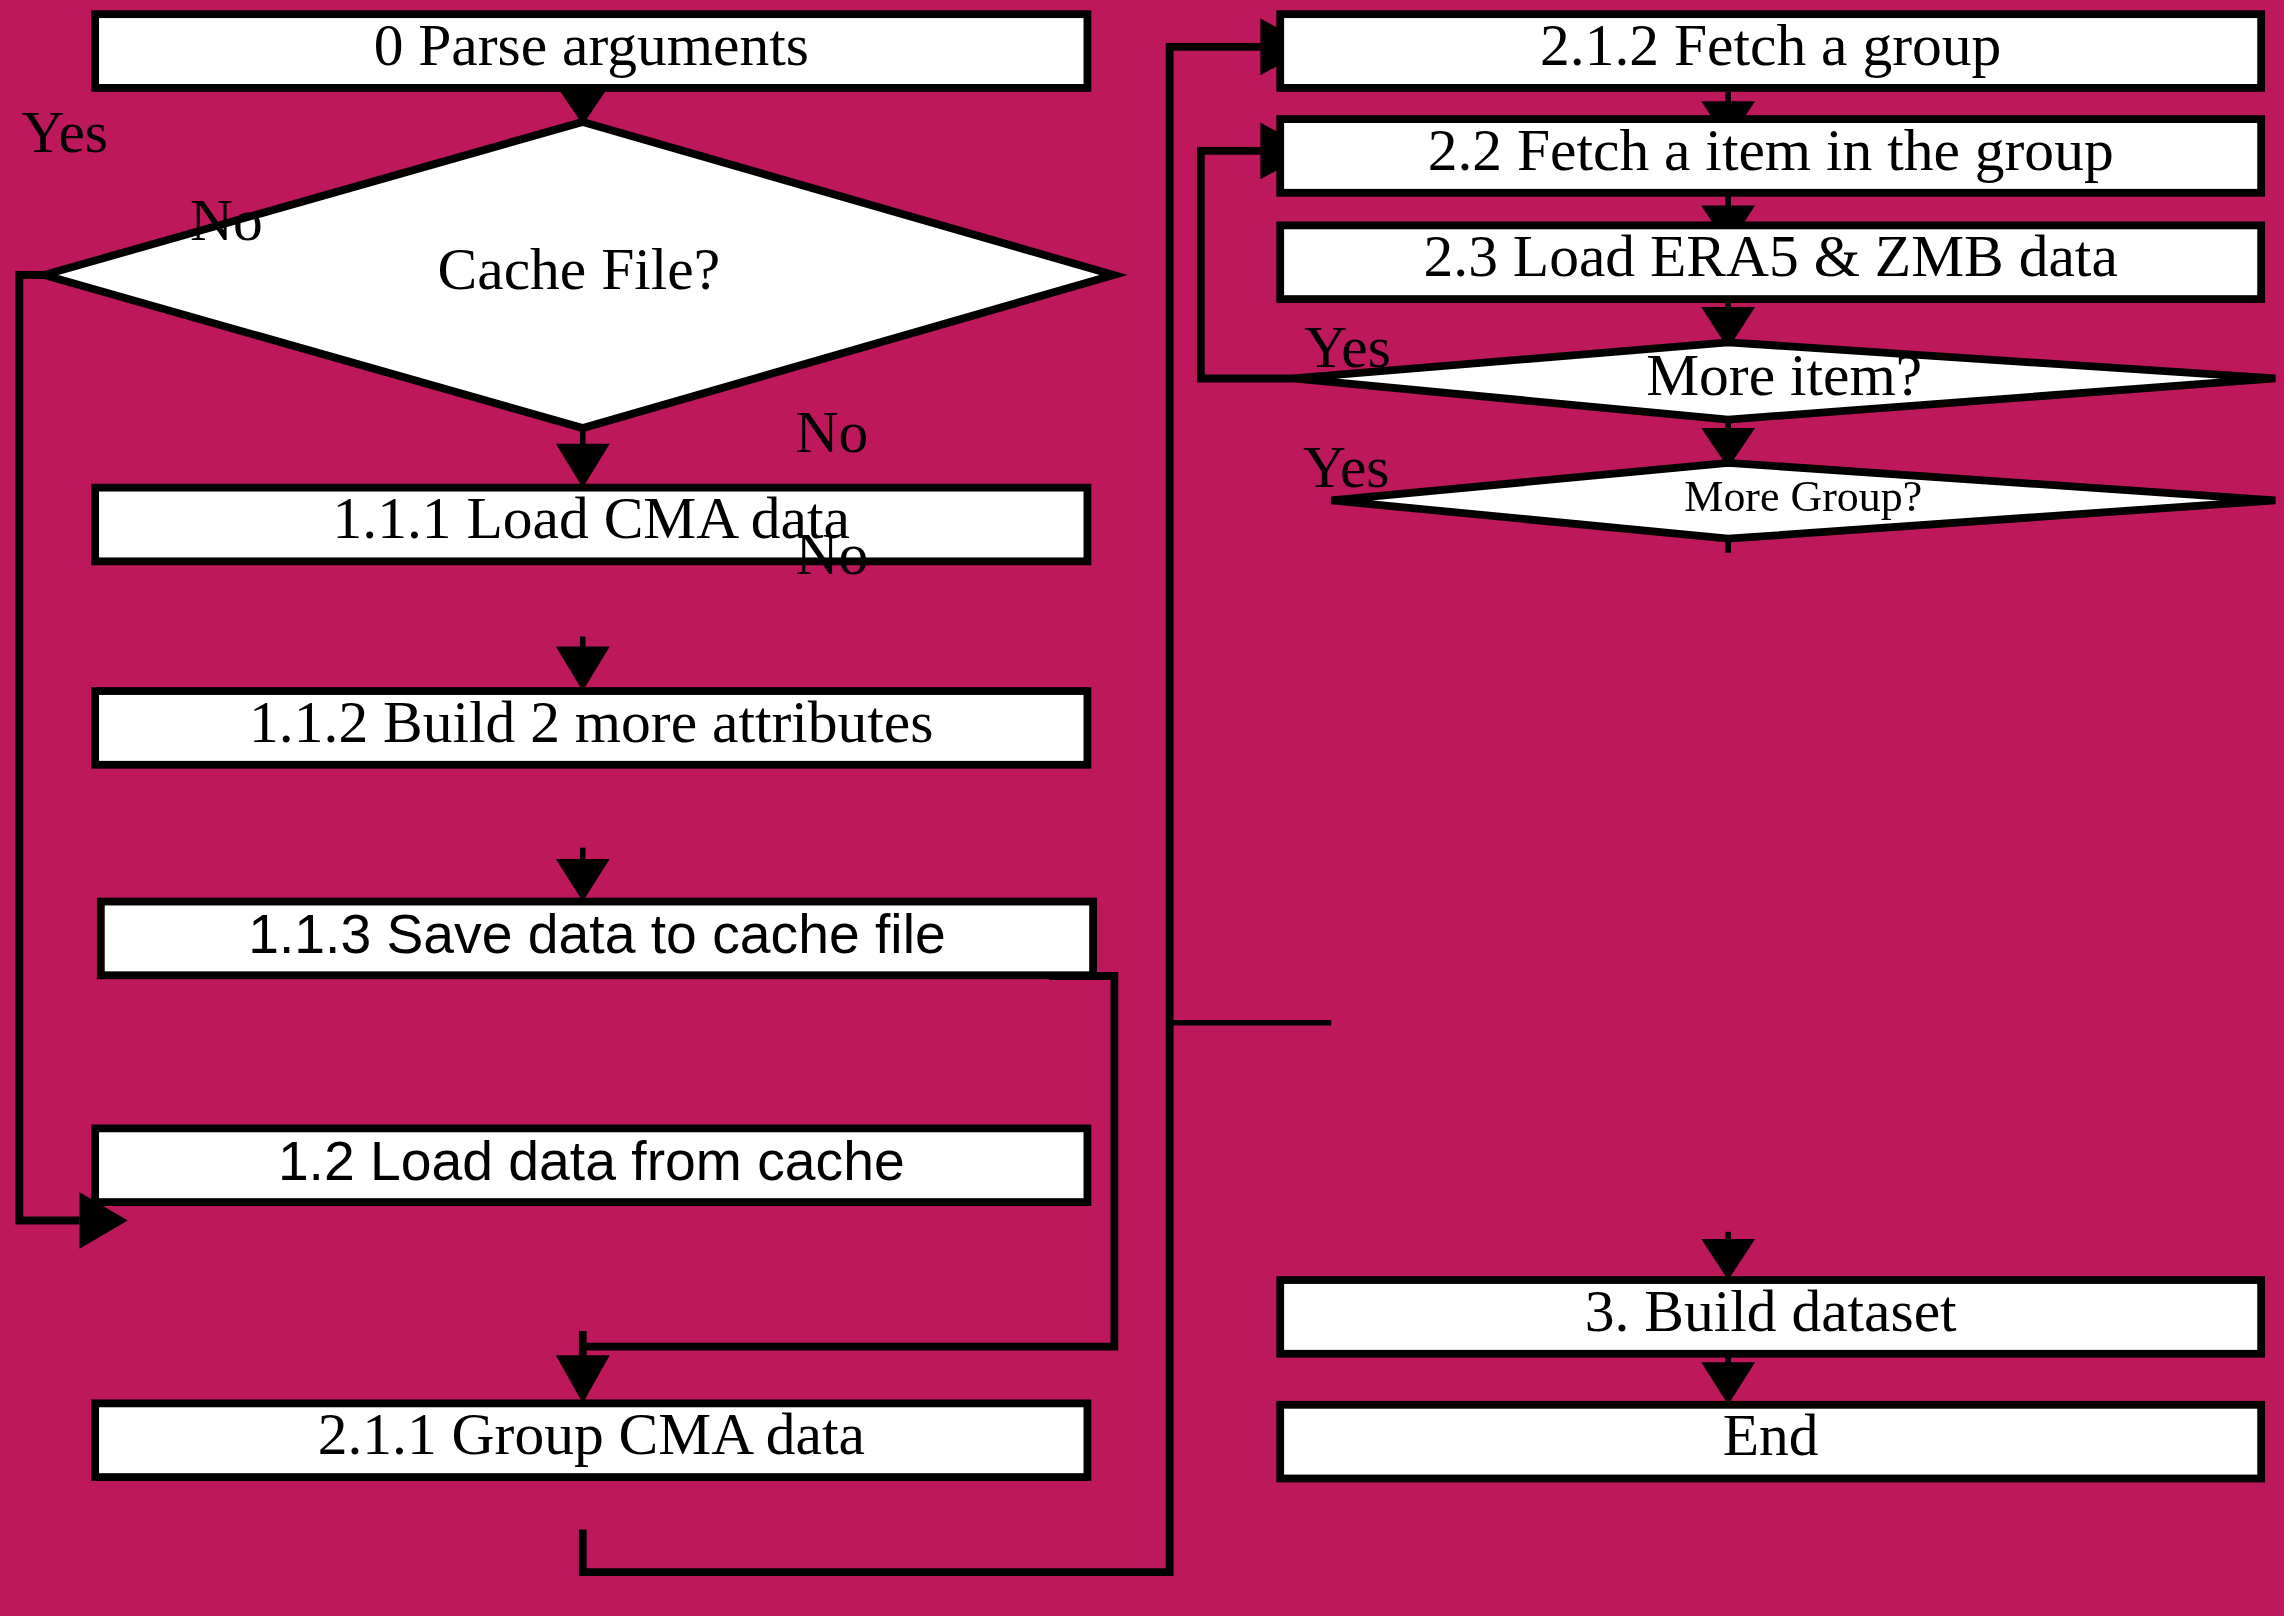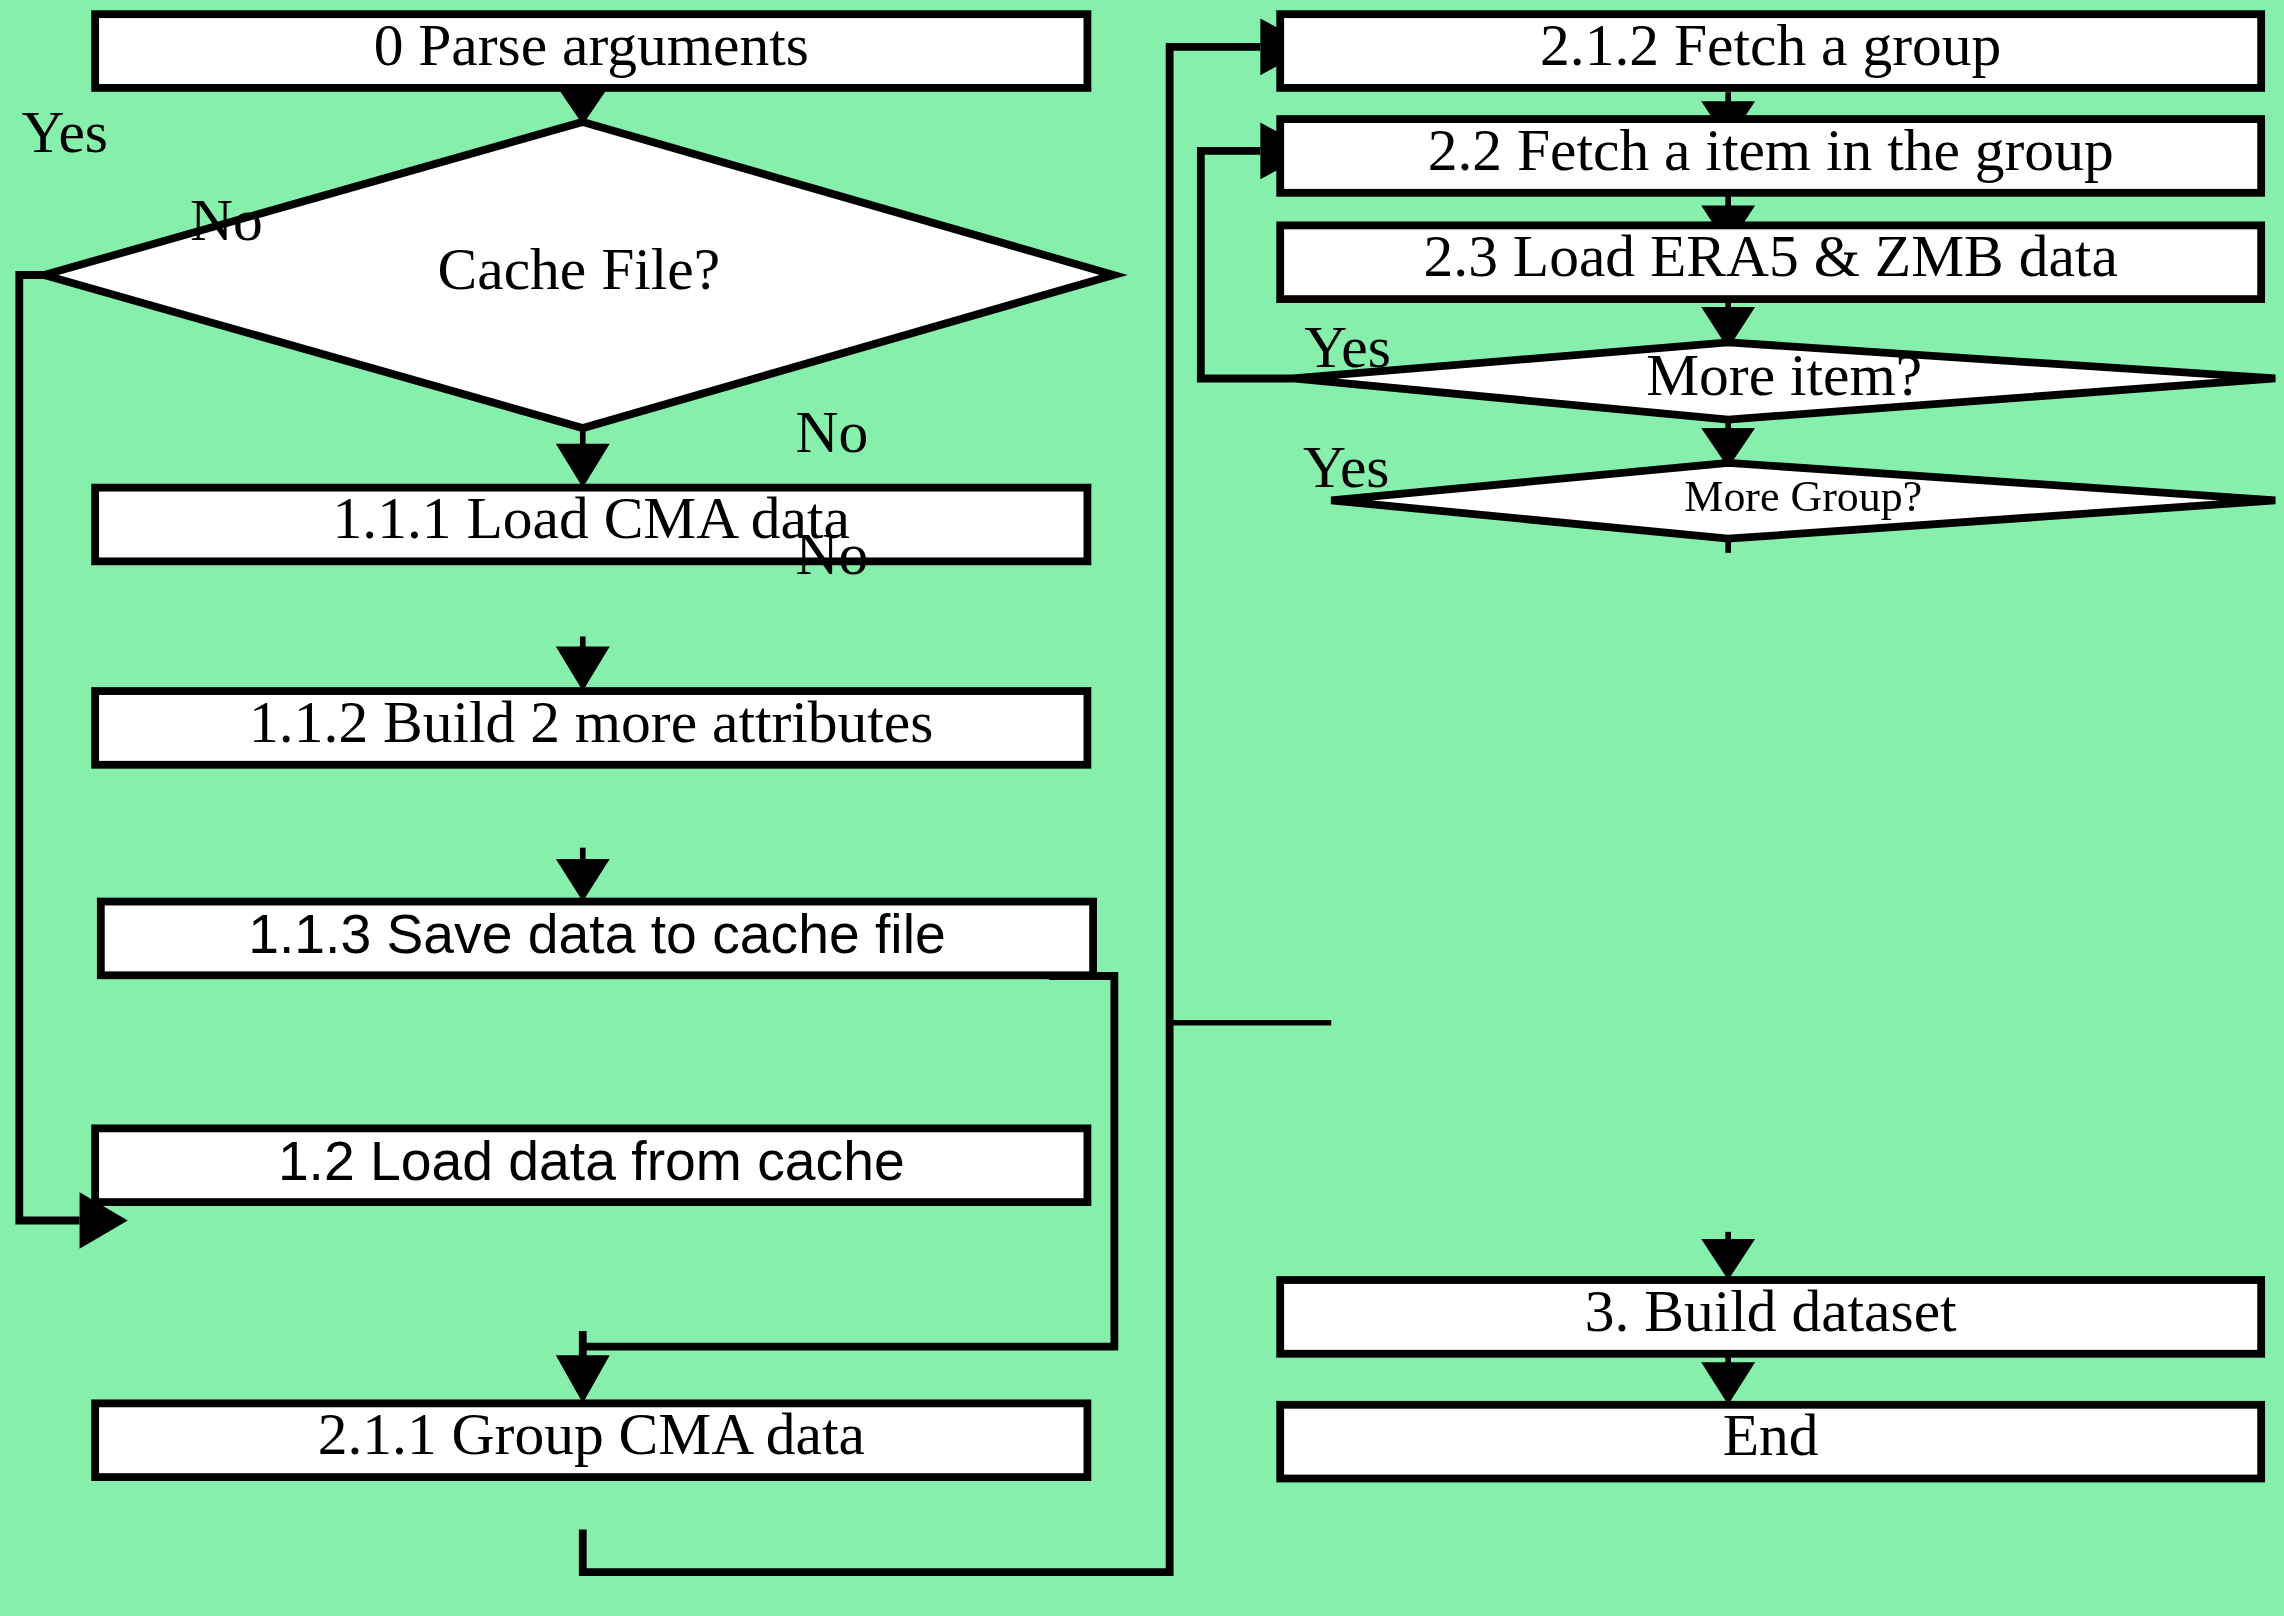--- a/index.html
+++ b/index.html
@@ -4,21 +4,21 @@
 <style>
   html, body {
     margin: 0;
     padding: 0;
     background: #ffffff;
   }
   #flowchart-root {
     position: relative;
     width: 2284px;
     height: 1616px;
-    background: #86efac;
+    background: #be185d;
     overflow: hidden;
     font-family: "Liberation Serif", serif;
   }
   svg#flow-svg {
     position: absolute;
     top: 0;
     left: 0;
     width: 2284px;
     height: 1616px;
     display: block;

